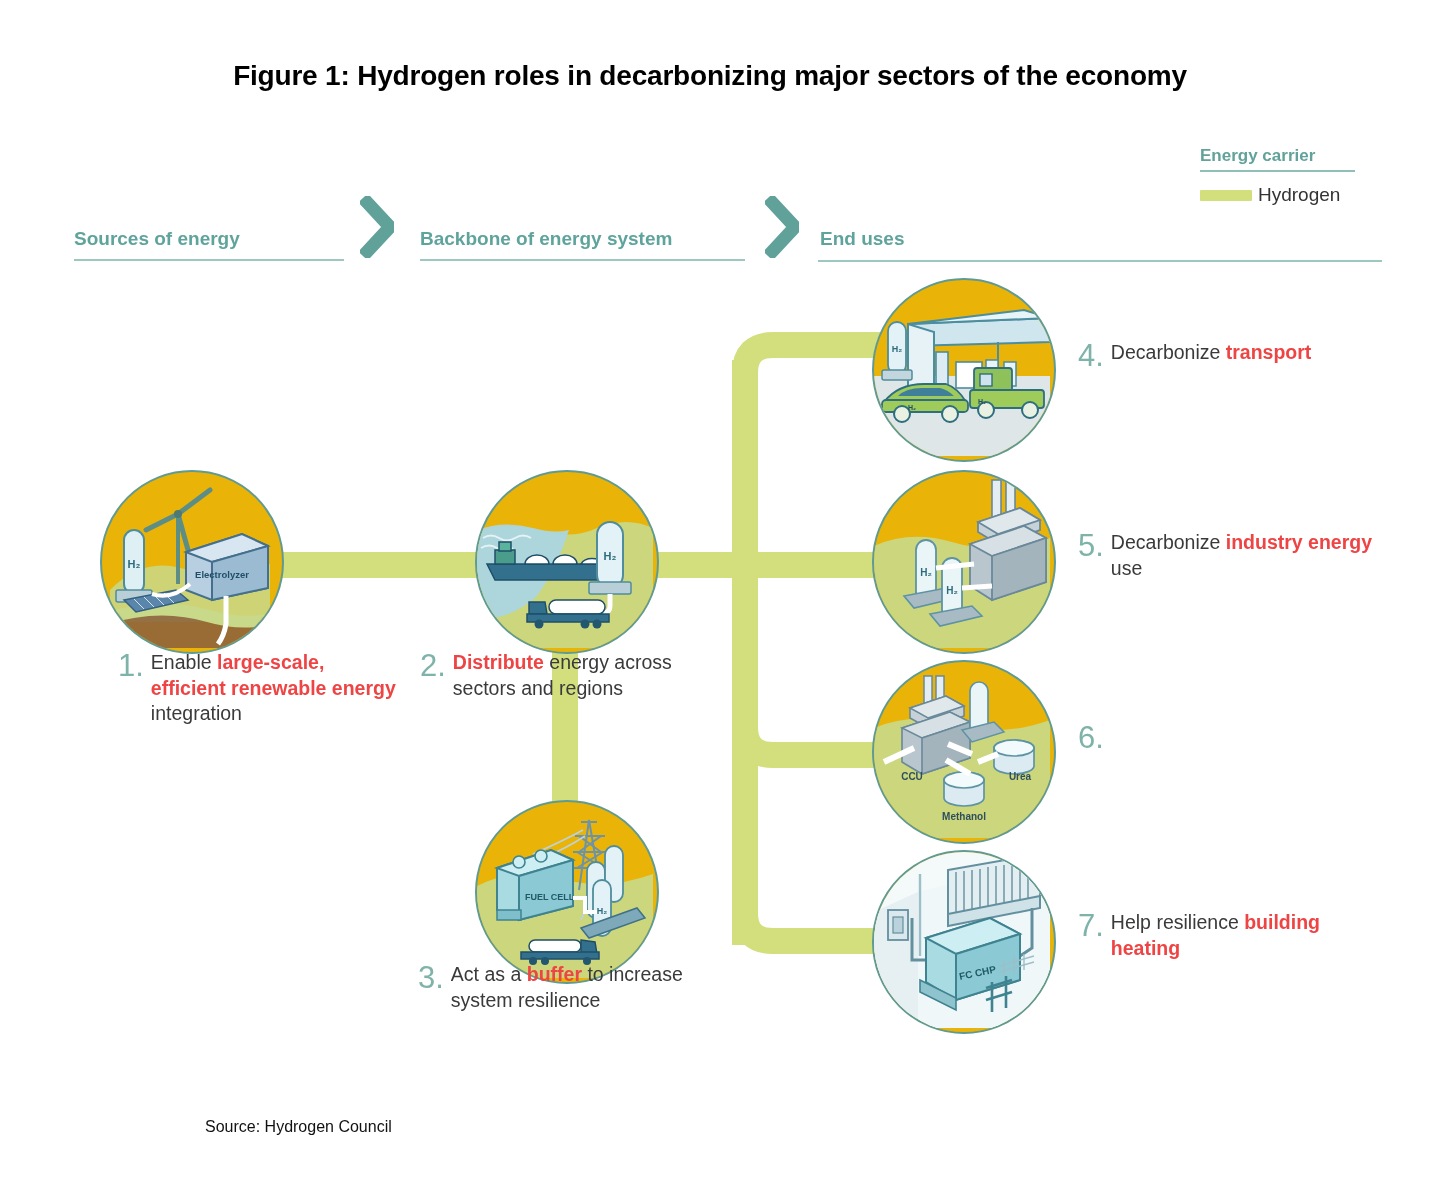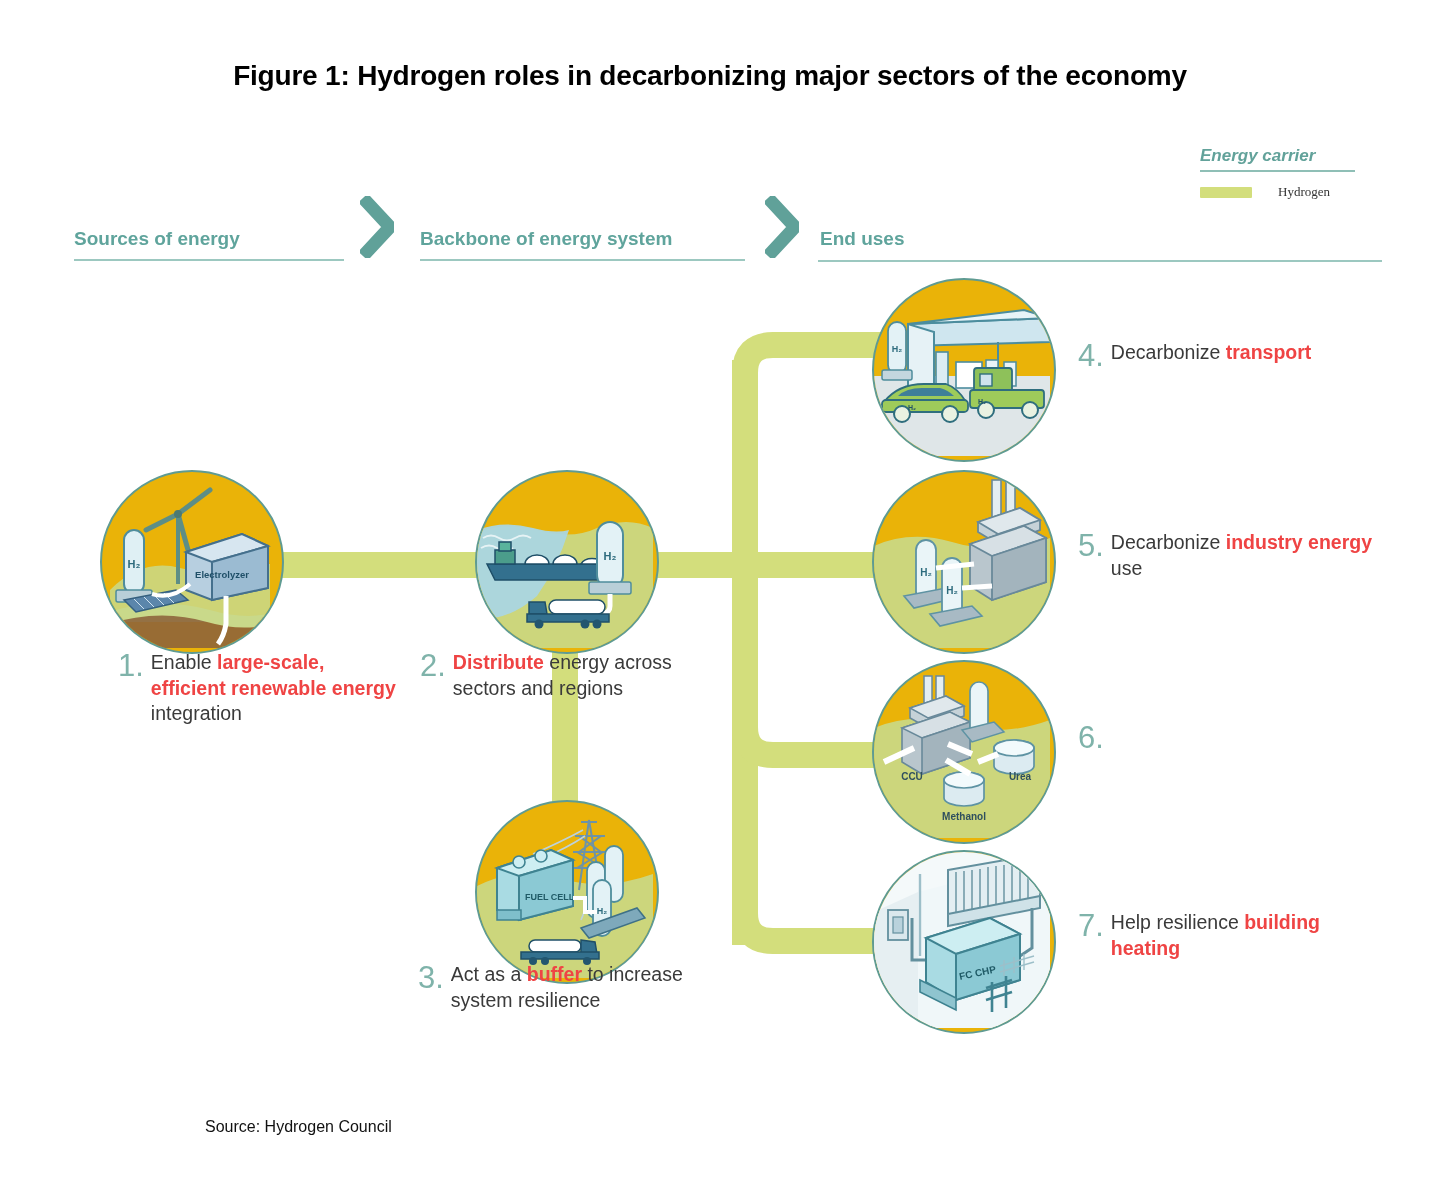--- a/index.html
+++ b/index.html
@@ -15,26 +15,25 @@
     position:absolute; left:0; top:60px; width:1420px;
     text-align:center;
     font-size:28px; font-weight:bold; color:#000;
     letter-spacing:-0.2px;
   }
   
   .legend{position:absolute; left:1200px; top:146px; width:160px;}
   .legend-title{
     font-size:17px; font-weight:bold; color:#62a29a;
     padding-bottom:4px;
-    font-style:italic;
   }
   .legend-rule{height:2px;background:#8fbfb6;width:155px;}
   .legend-row{display:flex;align-items:center;margin-top:12px;}
   .legend-swatch{width:52px;height:11px;background:#d3de7c;border-radius:1px;}
-  .legend-label{margin-left:26px;font-size:13px;color:#333;font-family:Liberation Serif, serif;}
+  .legend-label{margin-left:6px;font-size:19px;color:#333;}
   
   .col-head{position:absolute;}
   .col-head .ch-text{
     font-size:19px;font-weight:bold;color:#5fa49c;
     white-space:nowrap;padding-bottom:9px;
   }
   .col-head .ch-rule{height:2px;background:#9cc8c0;}
   .chev{position:absolute;width:34px;height:60px;}
   .chev svg{display:block;}
   .head-rule-long{

